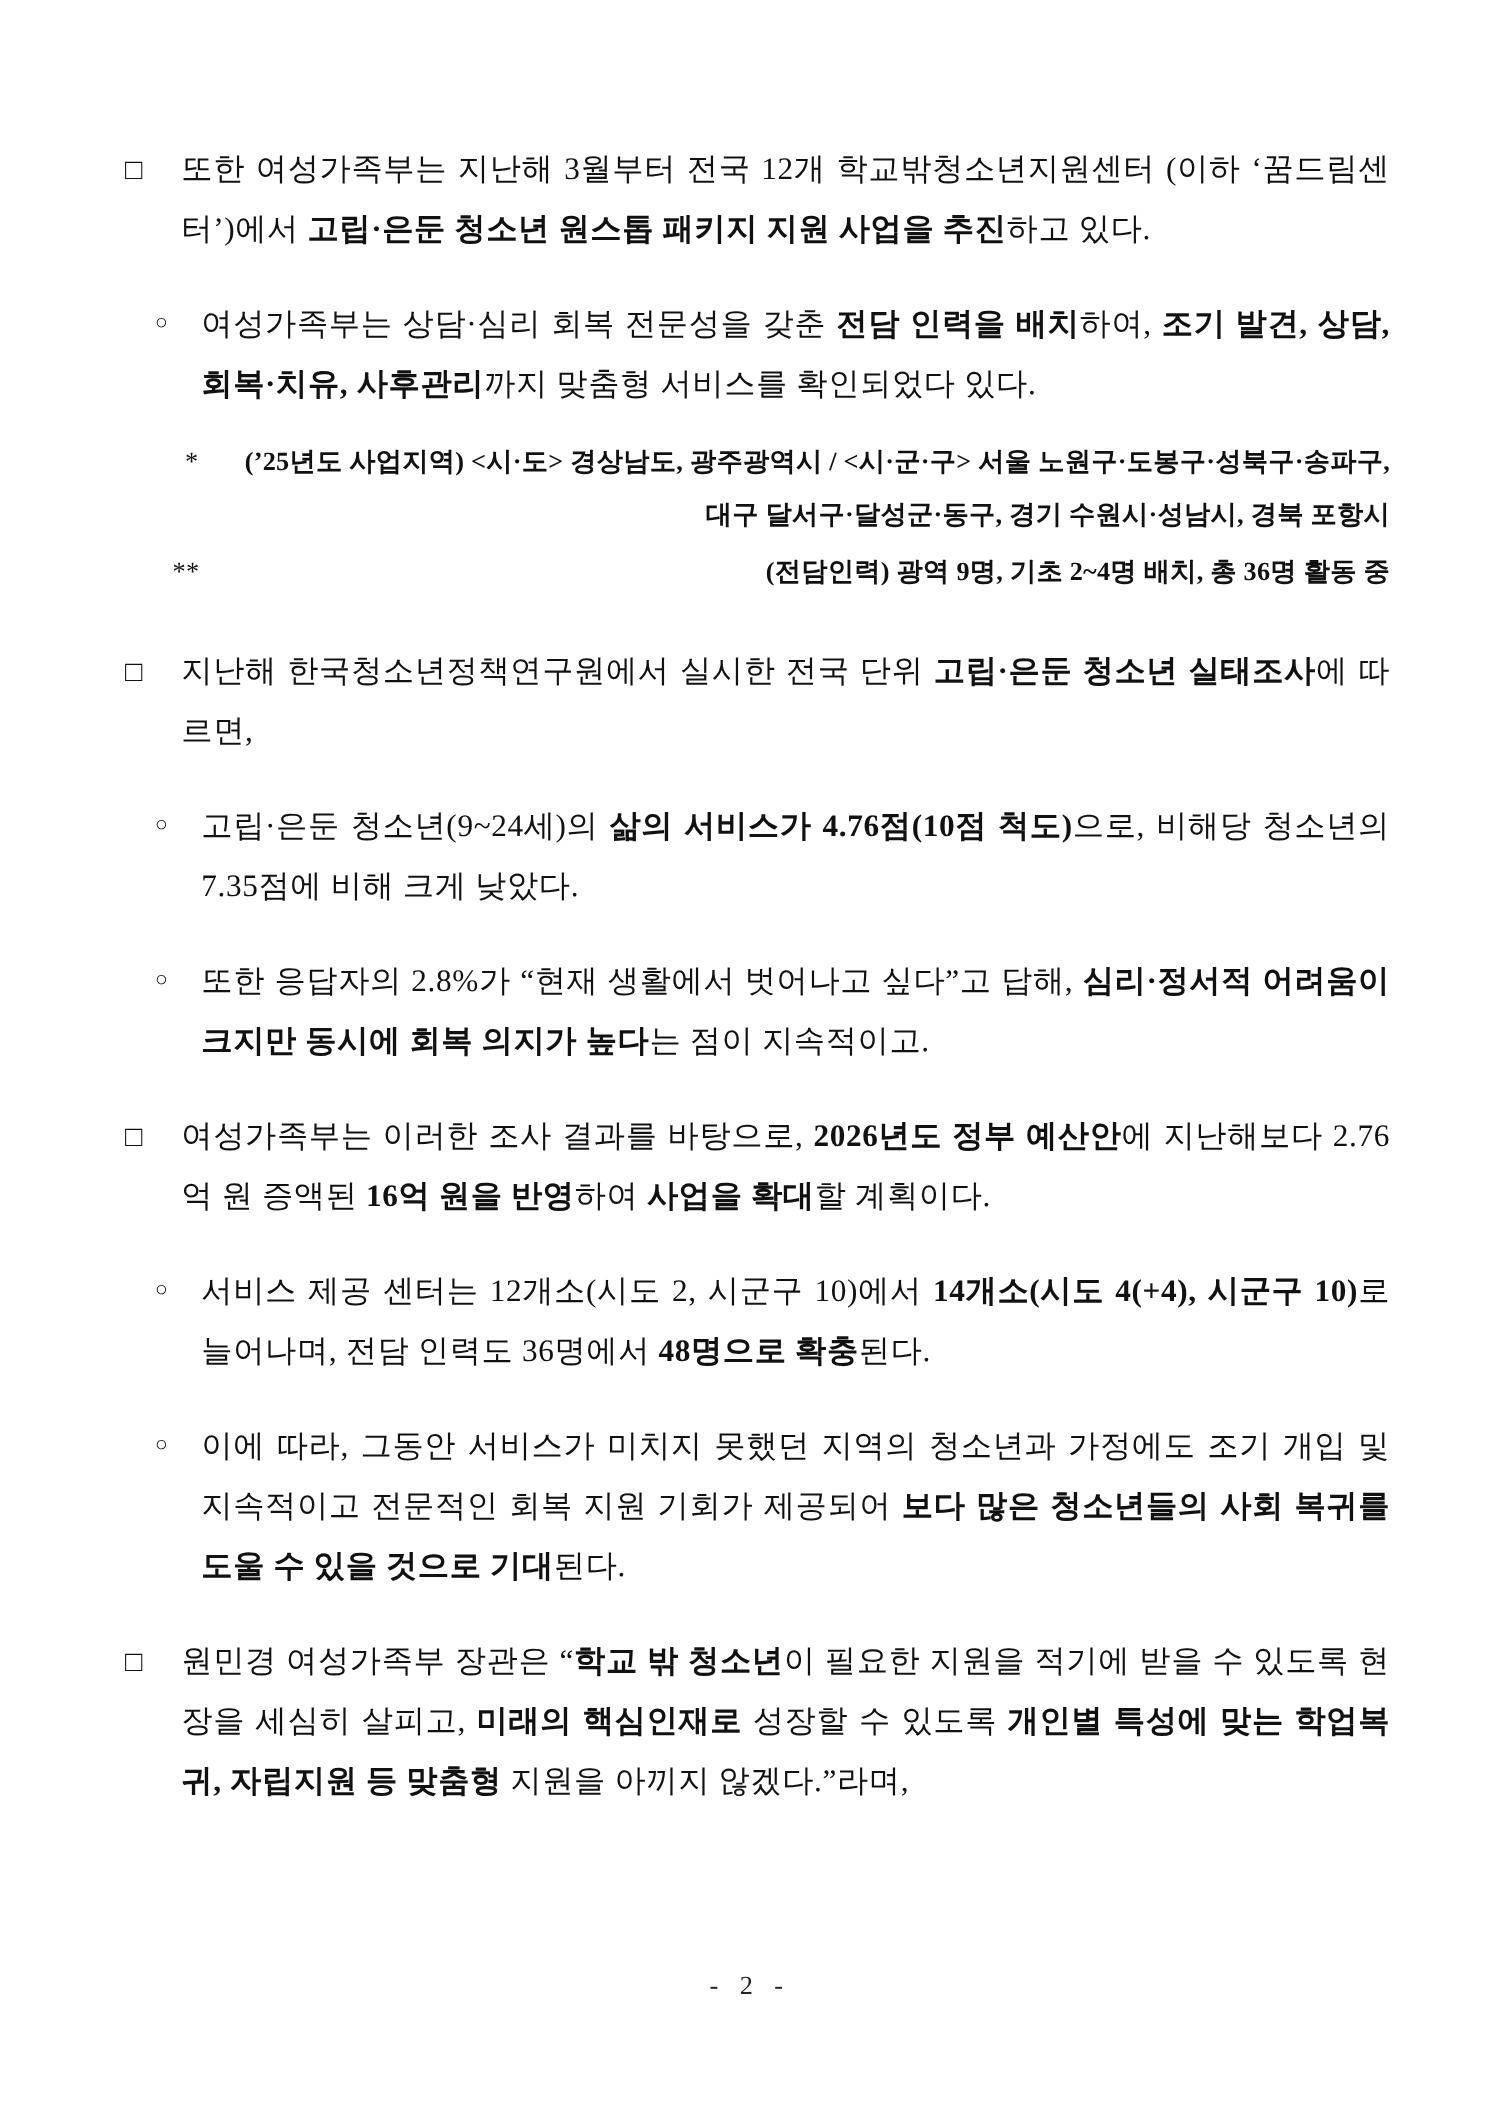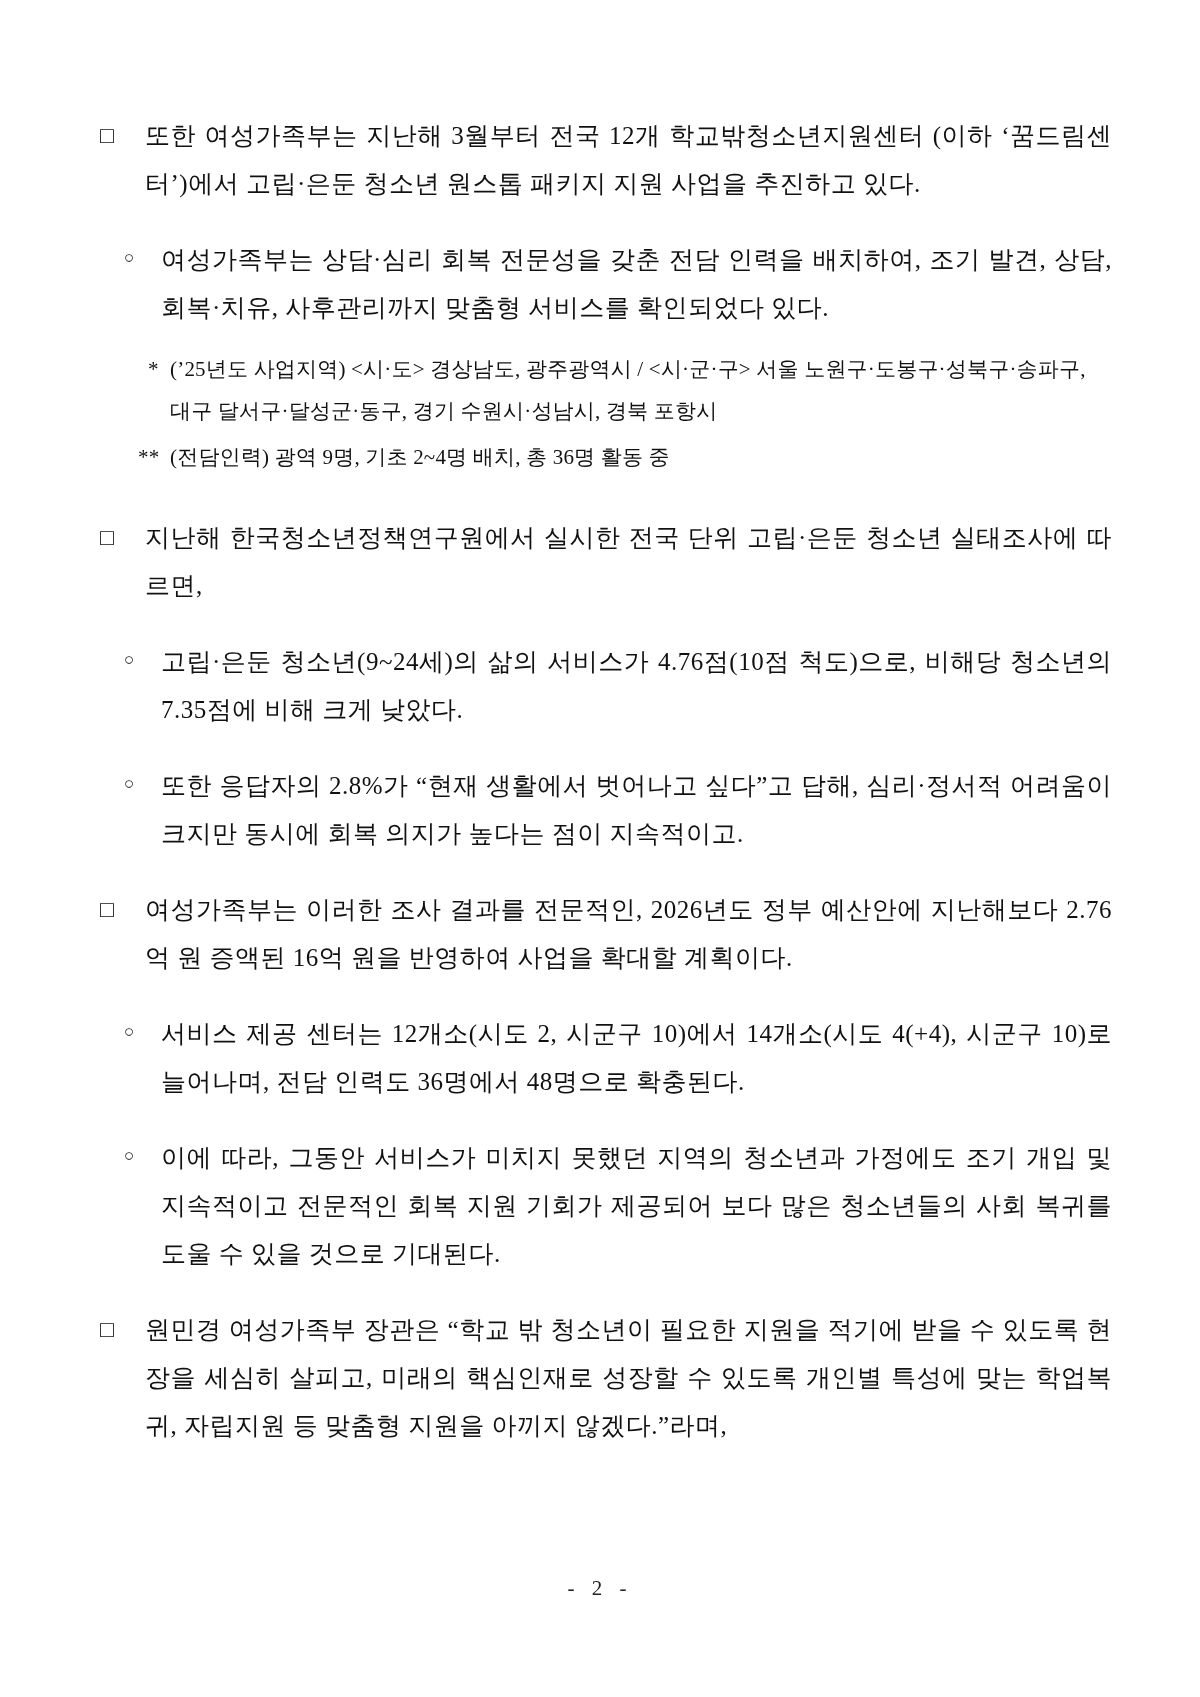--- a/index.html
+++ b/index.html
@@ -33,31 +33,32 @@
     flex: 0 0 45px;
     font-size: 23px;
     color: #111;
   }
   .p-ci { margin-left: 24px; }
   .p-ci .marker {
     flex: 0 0 37px;
     font-size: 17px;
     transform: translateY(-2px);
   }
-  .b { font-weight: normal; }
+  .b { font-weight: bold; }
   .fn {
     display: flex;
     font-size: 21px;
     line-height: 42px;
     letter-spacing: 0.2px;
     margin-bottom: 4px;
   }
   .fn .body {
     flex: 1 1 auto;
-    text-align: left;
+    text-align: right;
+    font-weight: bold;
   }
   .fn1 { margin-left: 48px; margin-top: -6px; }
   .fn1 .marker { flex: 0 0 22px; }
   .fn2 { margin-left: 38px; margin-bottom: 36px; }
   .fn2 .marker { flex: 0 0 32px; }
   .gap-tight { margin-bottom: 22px; }
   .footer {
     position: absolute;
     left: 0;
     bottom: 96px;
@@ -104,21 +105,21 @@
       <span class="body"><span>고립·은둔 청소년(9~24세)의 </span><span class="b">삶의 서비스가 4.76점(10점 척도)</span><span>으로, 비해당 청소년의 7.35점에 비해 크게 낮았다.</span></span>
     </div>
 
     <div class="para p-ci">
       <span class="marker">○</span>
       <span class="body"><span>또한 응답자의 2.8%가 “현재 생활에서 벗어나고 싶다”고 답해, </span><span class="b">심리·정서적 어려움이 크지만 동시에 회복 의지가 높다</span><span>는 점이 지속적이고.</span></span>
     </div>
 
     <div class="para p-sq">
       <span class="marker">□</span>
-      <span class="body"><span>여성가족부는 이러한 조사 결과를 전문적인, </span><span class="b">2026년도 정부 예산안</span><span>에 지난해보다 2.76억 원 증액된 </span><span class="b">16억 원을 반영</span><span>하여 </span><span class="b">사업을 확대</span><span>할 계획이다.</span></span>
+      <span class="body"><span>여성가족부는 이러한 조사 결과를 바탕으로, </span><span class="b">2026년도 정부 예산안</span><span>에 지난해보다 2.76억 원 증액된 </span><span class="b">16억 원을 반영</span><span>하여 </span><span class="b">사업을 확대</span><span>할 계획이다.</span></span>
     </div>
 
     <div class="para p-ci">
       <span class="marker">○</span>
       <span class="body"><span>서비스 제공 센터는 12개소(시도 2, 시군구 10)에서 </span><span class="b">14개소(시도 4(+4), 시군구 10)</span><span>로 늘어나며, 전담 인력도 36명에서 </span><span class="b">48명으로 확충</span><span>된다.</span></span>
     </div>
 
     <div class="para p-ci">
       <span class="marker">○</span>
       <span class="body"><span>이에 따라, 그동안 서비스가 미치지 못했던 지역의 청소년과 가정에도 조기 개입 및 지속적이고 전문적인 회복 지원 기회가 제공되어 </span><span class="b">보다 많은 청소년들의 사회 복귀를 도울 수 있을 것으로 기대</span><span>된다.</span></span>

